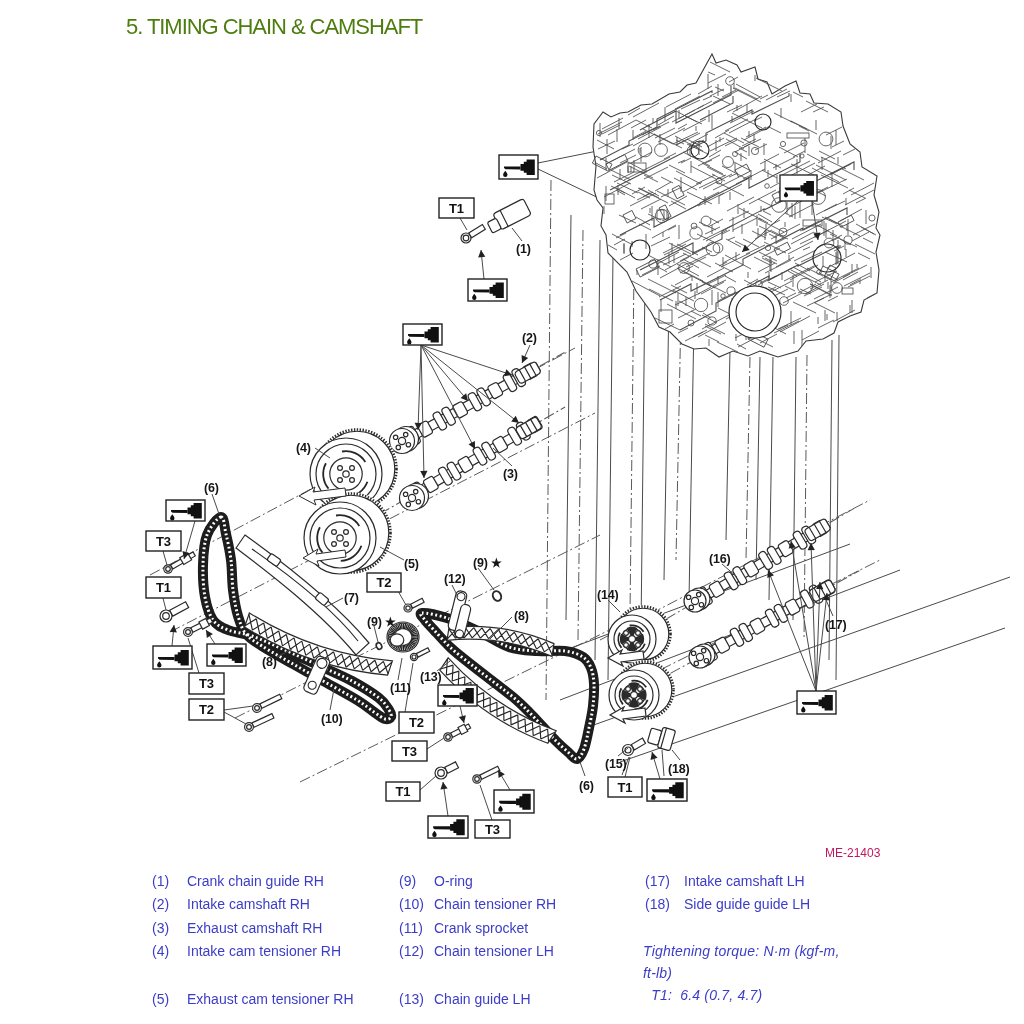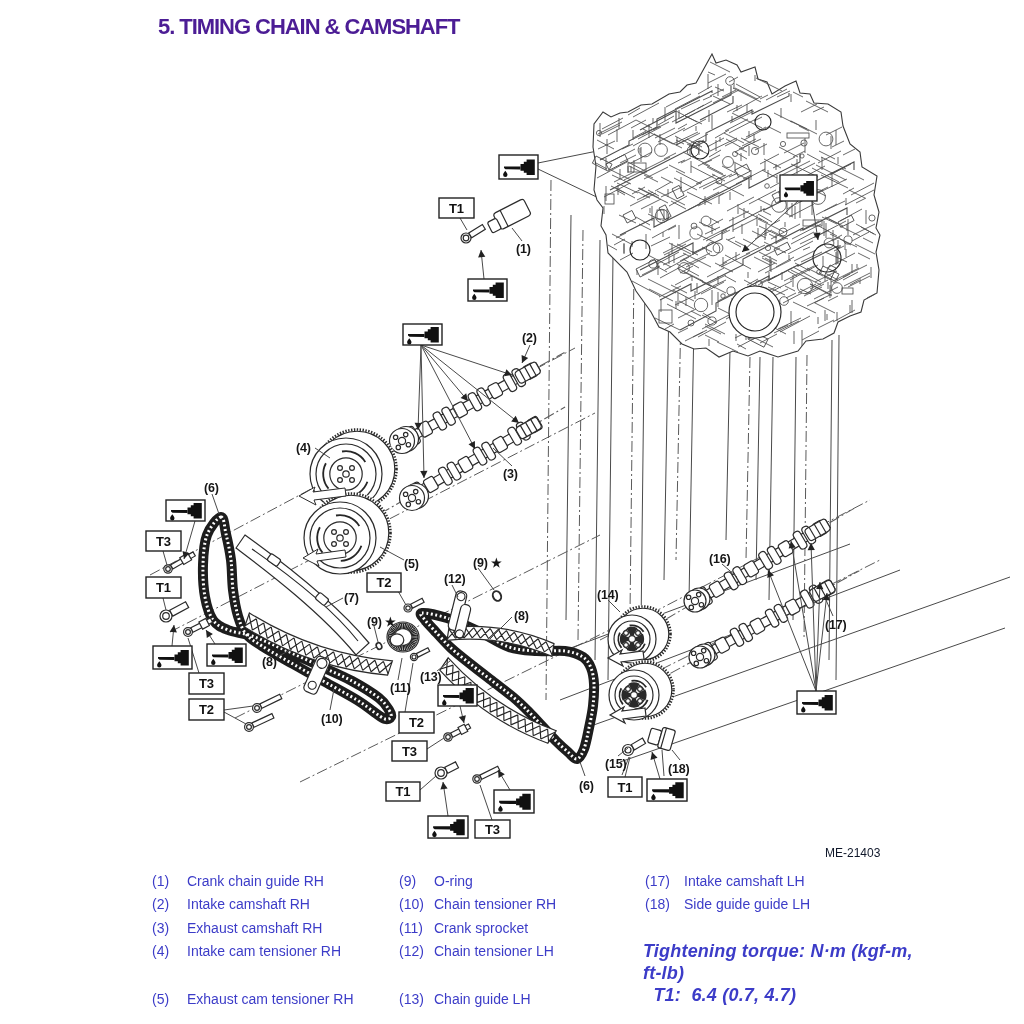--- a/index.html
+++ b/index.html
@@ -1,17 +1,17 @@
 <!DOCTYPE html>
 <html><head><meta charset="utf-8"><style>
 html,body{margin:0;padding:0;background:#fff;width:1024px;height:1024px;overflow:hidden}
 body{font-family:"Liberation Sans",sans-serif;-webkit-font-smoothing:antialiased}
-#title{position:absolute;left:158px;top:14px;font-size:22px;font-weight:bold;letter-spacing:-1.05px;color:#4c1d95}
+#title{position:absolute;left:126px;top:14px;font-size:22px;font-weight:normal;letter-spacing:-1.05px;color:#4d7c0f}
 .blue{color:#3c3cc8;font-size:14px}
-#me{position:absolute;left:825px;top:846px;font-size:12px;color:#0f172a}
+#me{position:absolute;left:825px;top:846px;font-size:12px;color:#be185d}
 </style></head>
 <body>
 <div id="title">5. TIMING CHAIN &amp; CAMSHAFT</div>
 <div style="position:absolute;left:0;top:0"><svg width="1024" height="1024" viewBox="0 0 1024 1024" xmlns="http://www.w3.org/2000/svg">
       <style>
 .lb{fill:#fff;stroke:#222;stroke-width:1.4}
 .lt{font:bold 13px "Liberation Sans",sans-serif;fill:#111}
 .pl{font:bold 12.5px "Liberation Sans",sans-serif;fill:#161616;letter-spacing:-0.2px}
 .ld{stroke:#4a4a4a;stroke-width:1;fill:none}
 .cl{stroke:#5a5a5a;stroke-width:1;fill:none;stroke-dasharray:11 3 2 3}
@@ -709,13 +709,13 @@
     <div style="position:absolute;left:399px;top:919.7px">(11)</div>
     <div style="position:absolute;left:434px;top:919.7px">Crank sprocket</div>
     <div style="position:absolute;left:399px;top:943.3000000000001px">(12)</div>
     <div style="position:absolute;left:434px;top:943.3000000000001px">Chain tensioner LH</div>
     <div style="position:absolute;left:399px;top:990.5000000000001px">(13)</div>
     <div style="position:absolute;left:434px;top:990.5000000000001px">Chain guide LH</div>
 <div style="position:absolute;left:645px;top:872.5px">(17)</div>
     <div style="position:absolute;left:684px;top:872.5px">Intake camshaft LH</div>
     <div style="position:absolute;left:645px;top:896.1px">(18)</div>
     <div style="position:absolute;left:684px;top:896.1px">Side guide guide LH</div>
-<div style="position:absolute;left:643px;top:940px;font-weight:bold;font-style:italic;font-size:18px;letter-spacing:0.2px;line-height:22.2px">Tightening torque: N·m (kgf-m,<br>ft-lb)<br><span>&nbsp;&nbsp;T1:&nbsp; 6.4 (0.7, 4.7)</span></div>
+<div style="position:absolute;left:643px;top:940px;font-weight:normal;font-style:italic;font-size:14px;letter-spacing:0.2px;line-height:22.2px">Tightening torque: N·m (kgf-m,<br>ft-lb)<br><span>&nbsp;&nbsp;T1:&nbsp; 6.4 (0.7, 4.7)</span></div>
 </div>
 </body></html>

